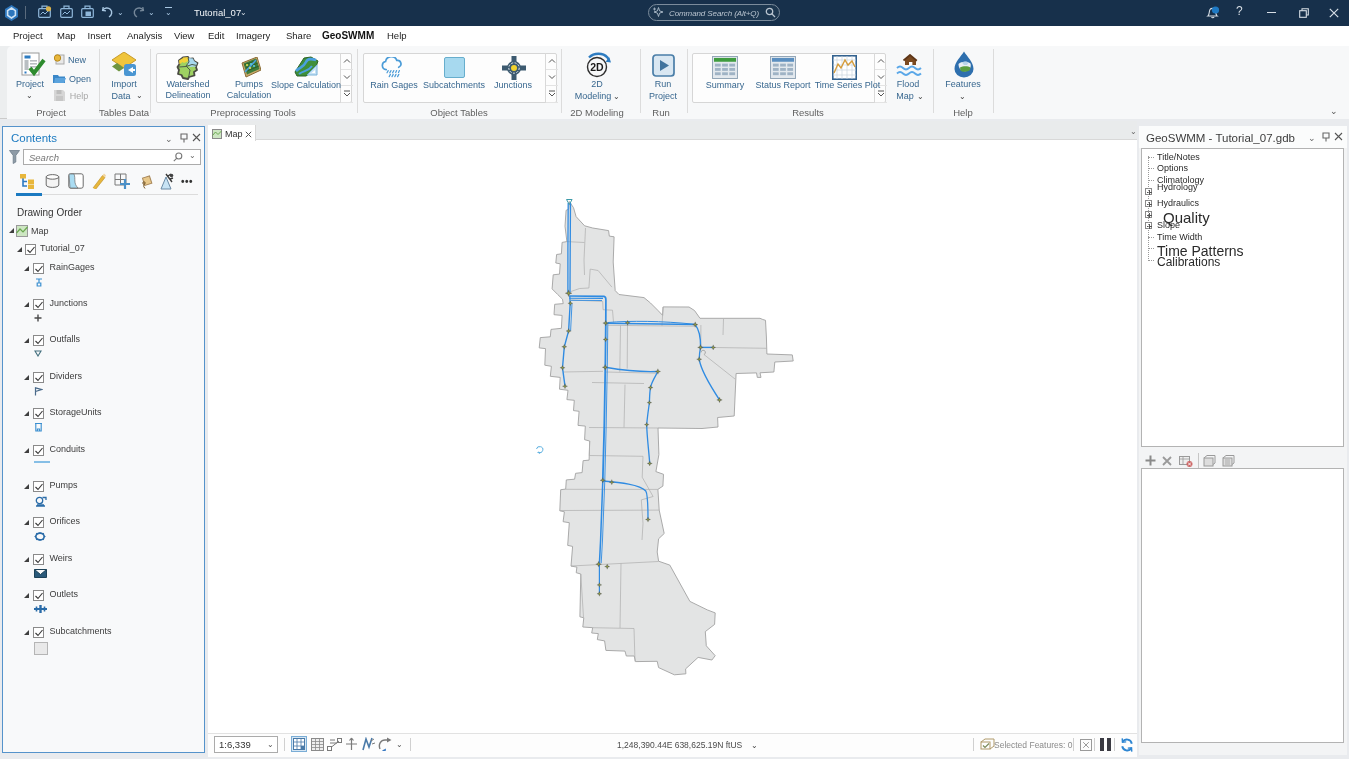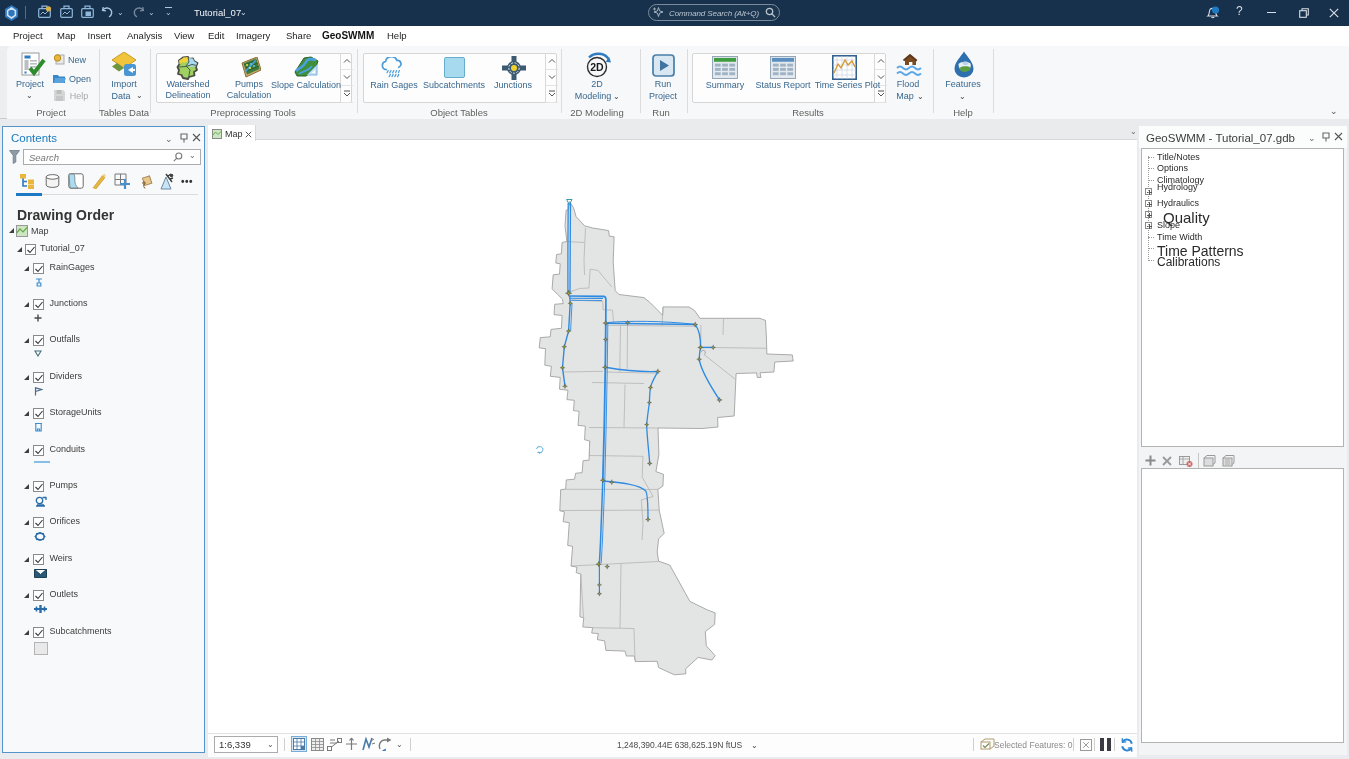--- a/index.html
+++ b/index.html
@@ -436,21 +436,21 @@
   </svg>
   <svg class="abs" style="left:155px;top:46px" width="17" height="17" viewBox="0 0 17 17">
     <path d="M3,16 L8,4 L13,16 Z" fill="#c8e4f5" stroke="#6a8aa5"></path>
     <path d="M8,1 L14,9 M10,3 l3,-2 M12,6 l3,-1" stroke="#3a3a3a" stroke-width="1.4"></path>
     <circle cx="13.5" cy="2.5" r="1.8" fill="#444"></circle>
   </svg>
   <div class="abs" style="left:178px;top:49px;font-size:10px;color:#333;letter-spacing:0.5px;font-weight:bold">•••</div>
   <div class="abs" style="left:13px;top:66px;width:26px;height:2.5px;background:#1b7ac1"></div>
   <div class="abs" style="left:39px;top:67px;width:156px;height:1px;background:#dcdcdc"></div>
 
-  <div class="abs" style="left:14px;top:80px;font-size:14px;font-weight:bold;color:#353535">Drawing Order</div>
+  <div class="abs" style="left:14px;top:80px;font-size:10px;font-weight:normal;color:#353535">Drawing Order</div>
 
   <svg class="abs" style="left:5px;top:100px" width="7" height="7" viewBox="0 0 7 7">
       <path d="M6,1 L6,6 L1,6 Z" fill="#3f3f3f"></path>
     </svg>
   <svg class="abs" style="left:13px;top:98px" width="12" height="12" viewBox="0 0 12 12">
     <rect x="0.5" y="0.5" width="11" height="11" fill="#cde6c2" stroke="#999"></rect>
     <path d="M0.5,8 L4,4 L7,7 L11.5,2" fill="none" stroke="#6aa84f" stroke-width="1.2"></path>
   </svg>
   <div class="treerow" style="left:28px;top:99px">Map</div>
   <div id="treelayers">

